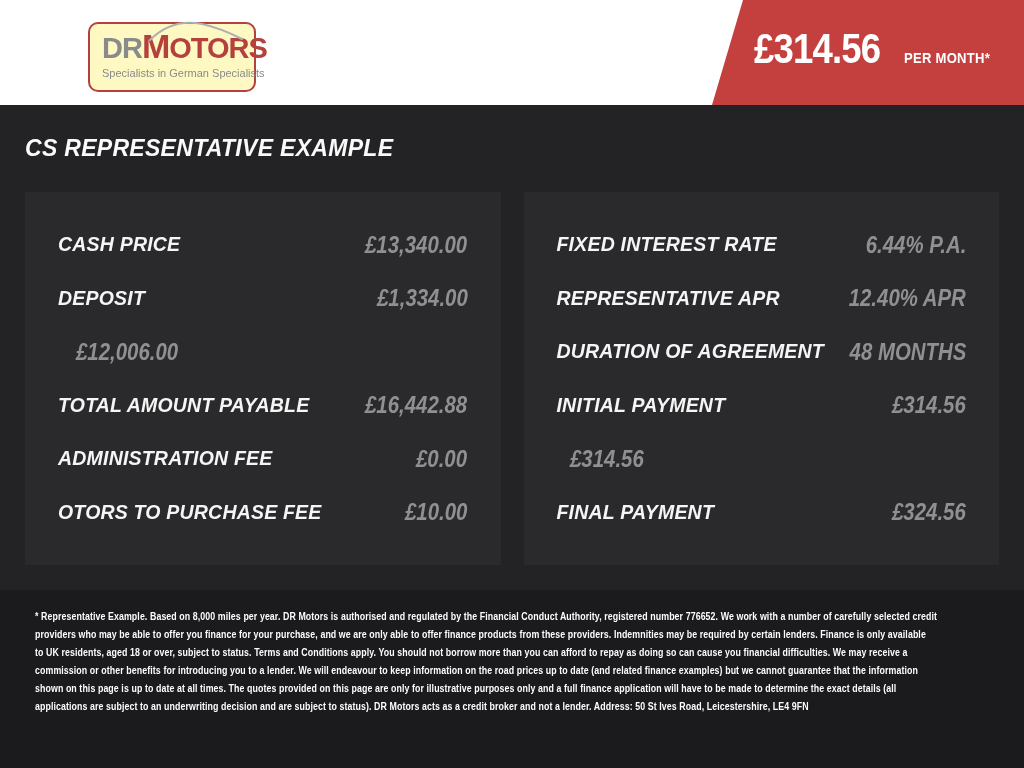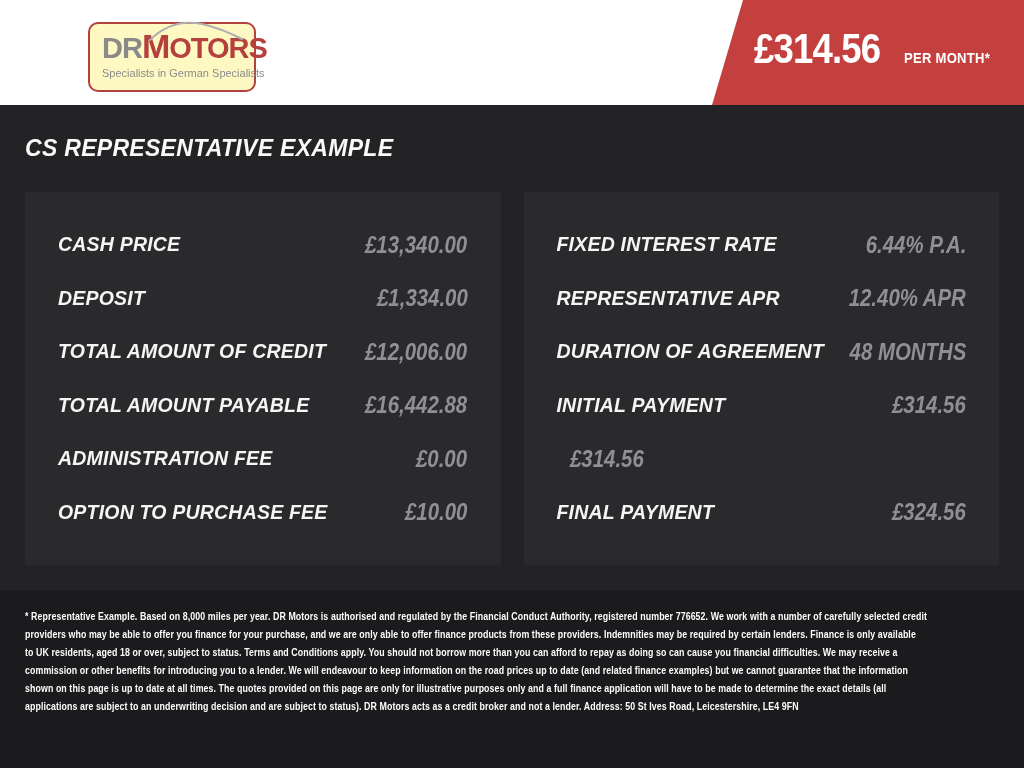--- a/index.html
+++ b/index.html
@@ -71,21 +71,21 @@
   .frow .lbl{
     color:#f5f5f5;font-weight:700;font-size:19.5px;letter-spacing:0.2px;
     white-space:nowrap;
   }
   .frow .val{
     color:var(--value-gray);font-weight:700;font-size:24px;white-space:nowrap;
     display:inline-block;transform:scaleX(0.85);transform-origin:100% 50%;
   }
   
   .footer{
-    height:178px;background:var(--footer-bg);padding:17px 25px 0 25px;
+    height:178px;background:var(--footer-bg);padding:17px 25px 0 35px;
   }
   .disc-line{
     color:#fdfdfd;font-weight:700;font-size:10.5px;line-height:18px;
     white-space:nowrap;display:block;transform:scaleX(0.84);
     transform-origin:0 50%;letter-spacing:0.1px;
   }
 </style>
 </head>
 <body>
 
@@ -114,33 +114,32 @@
     <section class="panel">
       <div class="frow">
         <span class="lbl">CASH PRICE</span>
         <span class="val">£13,340.00</span>
       </div>
       <div class="frow">
         <span class="lbl">DEPOSIT</span>
         <span class="val">£1,334.00</span>
       </div>
       <div class="frow">
-        <span class="lbl">TOTAL AMOUNT OF CREDIT</span>
         <span class="val">£12,006.00</span>
       </div>
       <div class="frow">
         <span class="lbl">TOTAL AMOUNT PAYABLE</span>
         <span class="val">£16,442.88</span>
       </div>
       <div class="frow">
         <span class="lbl">ADMINISTRATION FEE</span>
         <span class="val">£0.00</span>
       </div>
       <div class="frow">
-        <span class="lbl">OPTION TO PURCHASE FEE</span>
+        <span class="lbl">OTORS TO PURCHASE FEE</span>
         <span class="val">£10.00</span>
       </div>
     </section>
 
     <section class="panel">
       <div class="frow">
         <span class="lbl">FIXED INTEREST RATE</span>
         <span class="val">6.44% P.A.</span>
       </div>
       <div class="frow">

